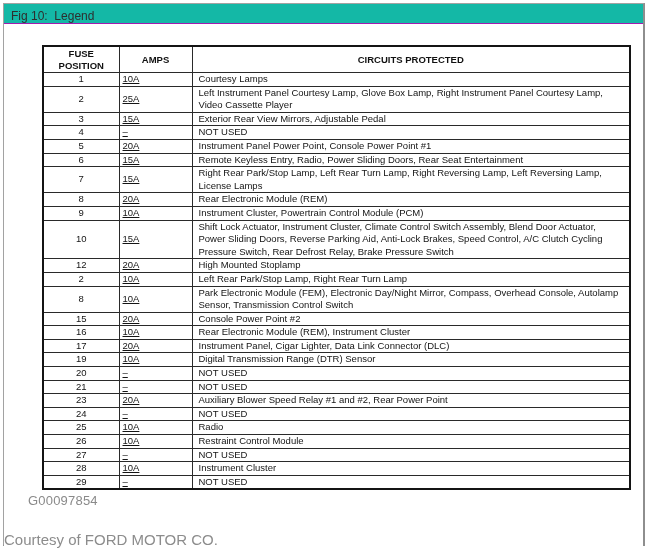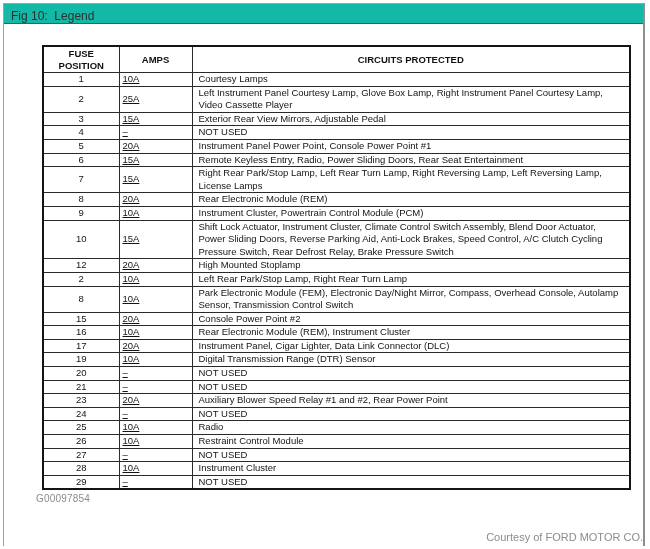--- a/index.html
+++ b/index.html
@@ -19,24 +19,24 @@
   table { border:2px solid #141414; }
   th { font-size:9.5px; font-weight:bold; color:#111; text-align:center;
        vertical-align:middle; height:26px; line-height:11.5px; padding:1px 2px; }
   td { font-size:9.5px; color:#141414; line-height:12.6px; height:13px;
        padding:0 3px; vertical-align:middle; }
   td.col-pos  { text-align:center; }
   td.col-amps { text-align:left;text-decoration:underline; }
   td.col-circuits { text-align:left; padding:0 6px; }
   col.c-pos  { width:76px; }
   col.c-amps { width:73px; }
-  .fig-code { position:absolute; left:32px; top:469px; font-size:10px; color:#8a8a8a;
+  .fig-code { position:absolute; left:24px; top:469px; font-size:13px; color:#8a8a8a;
               letter-spacing:0.2px; }
-  .courtesy { position:absolute; left:0; width:100%; top:507px; text-align:right;
-              font-size:11px; color:#8c8c8c; }
+  .courtesy { position:absolute; left:0; width:100%; top:507px; text-align:left;
+              font-size:15px; color:#8c8c8c; }
 </style>
 </head>
 <body>
 
 <div class="panel">
   <div class="titlebar"><span>Fig 10: </span><span> Legend</span></div>
 
   <div class="content">
     <table>
       <colgroup>

